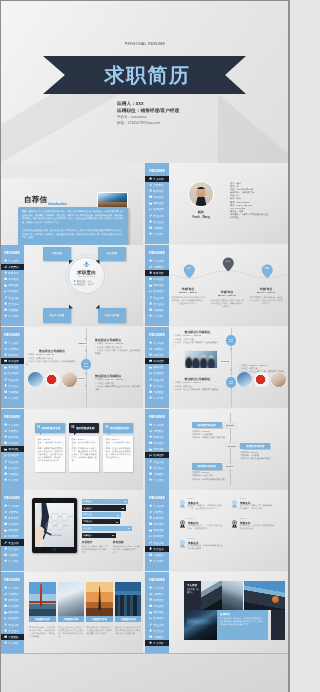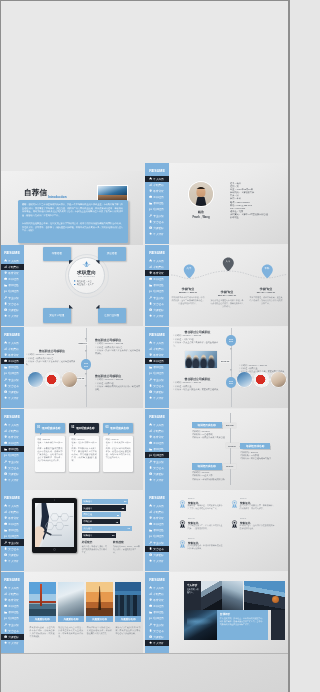--- a/index.html
+++ b/index.html
@@ -259,24 +259,38 @@
      linear-gradient(150deg,#1b2632 0%,#24405a 26%,#3c6b8e 42%,#132130 66%,#080d14 100%);}
   .imgConcert:after{content:"";position:absolute;left:10%;top:22%;width:80%;height:30%;
      background:radial-gradient(ellipse at 30% 50%,rgba(120,190,235,.5),rgba(120,190,235,0) 70%);}
 
 </style>
 </head>
 <body>
 
 <div class="page">
 
+  <div class="cover">
+    <div class="cover-top-line"></div>
+    <div class="cover-eyebrow">PERSONAL RESUME</div>
+    <div class="shadow-l"></div>
+    <div class="shadow-r"></div>
+    <div class="ribbon"></div>
+    <div class="ribbon-title">求职简历</div>
+    <div class="cover-info">
+      <div class="ci-1">应聘人：xxx</div>
+      <div class="ci-2">应聘职位：销售经理/客户经理</div>
+      <div class="ci-3">手机号：xxxxxxxxx</div>
+      <div class="ci-4">邮箱：123456789@qq.com</div>
+    </div>
+  </div>
 
   <div class="grid">
 
-    <div class="slide l slide-plain" style="top:8px">
+    <div class="slide l slide-plain" style="top:15px">
       <div class="s1-title">自荐信</div>
       <div class="s1-sub">Introduction</div>
 
       <div class="s1-img">
           <div class="ph-office"></div>
         </div>
       <div class="s1-box"></div>
       <div class="s1-p" style="left:22px;top:32px;width:101px">
         <span class="s1-lead">您好</span><span>，感谢您在百忙之中抽空阅读我的自荐信。我是一名市场营销专业的应届毕业生，在校期间努力学习专业理论知识，系统掌握了市场调研、渠道管理、品牌推广等方面的专业技能，并以优异成绩连续三年获得校级奖学金。同时我积极参加各类社会实践与实习活动，在多家企业的销售岗位上积累了较为丰富的实战经验，能够独立完成客户开发与维护工作。</span>
       </div>

